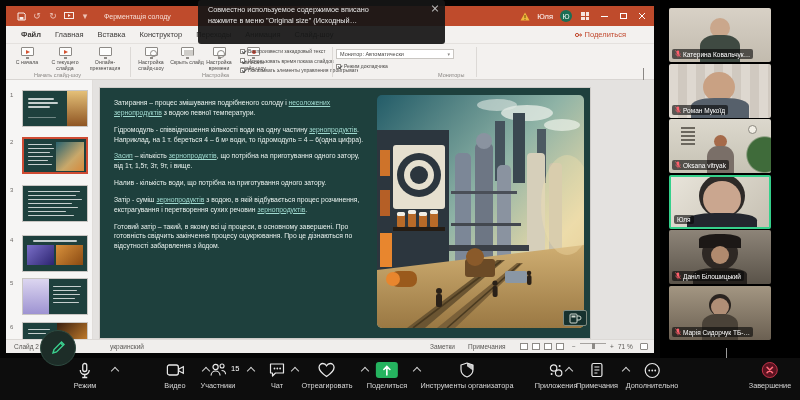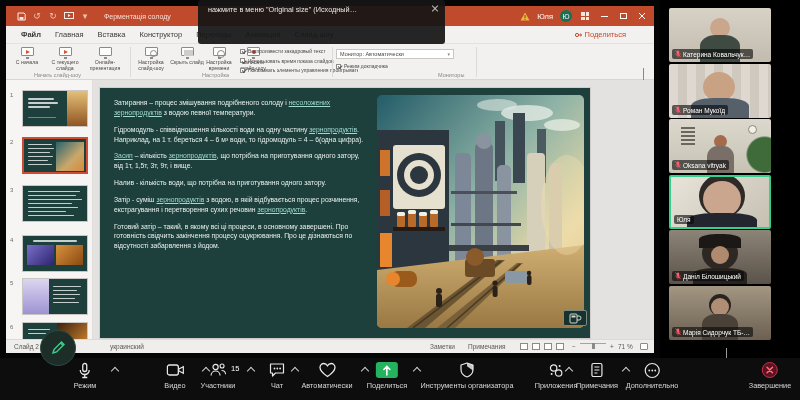--- a/index.html
+++ b/index.html
@@ -416,20 +416,21 @@
       <span style="left:566px">−</span>
       <span class="zoomtrack" style="left:574px"></span>
       <span class="zoomknob" style="left:586px"></span>
       <span style="left:604px">+</span>
       <span style="left:612px">71 %</span>
       <span class="vico" style="left:634px;border-radius:1px"></span>
     </div>
   </div>
 
   <div class="toast">
+    <div>Совместно используемое содержимое вписано</div>
     <div>нажмите в меню "Original size" (Исходный…</div>
     <span class="x">
         <span class="xline a"></span>
         <span class="xline b"></span>
       </span>
   </div>
 
   <div class="pencil">
     <svg width="16" height="16" viewBox="0 0 16 16">
         <path d="M3 13l1-3.5L11.5 2 14 4.5 6.5 12 3 13z" fill="none" stroke="#3bd18f" stroke-width="1.4"></path>
@@ -576,21 +577,21 @@
       <span class="tlabel">Чат</span>
     </button>
     <span class="tchev" style="left:292px"></span>
 
     <button class="tbtn" style="left:327px">
       <span class="tico">
         <svg width="18" height="16" viewBox="0 0 18 16">
             <path d="M9 14.5C4 11 1.5 8.2 1.5 5.4 1.5 3.2 3.2 1.5 5.3 1.5 6.8 1.5 8.2 2.4 9 3.8c.8-1.4 2.2-2.3 3.7-2.3 2.1 0 3.8 1.7 3.8 3.9 0 2.8-2.5 5.6-7.5 9.1z" fill="none" stroke="#e8e8e8" stroke-width="1.3"></path>
           </svg>
       </span>
-      <span class="tlabel">Автоматически</span>
+      <span class="tlabel">Отреагировать</span>
     </button>
     <span class="tchev" style="left:362px"></span>
 
     <button class="tbtn" style="left:387px">
       <span class="tico">
         <span class="sharebox">
           <svg width="10" height="11" viewBox="0 0 10 11">
               <path d="M5 10V2M2 4.5L5 1.5l3 3" fill="none" stroke="#fff" stroke-width="1.6" stroke-linecap="round"></path>
             </svg>
         </span>

